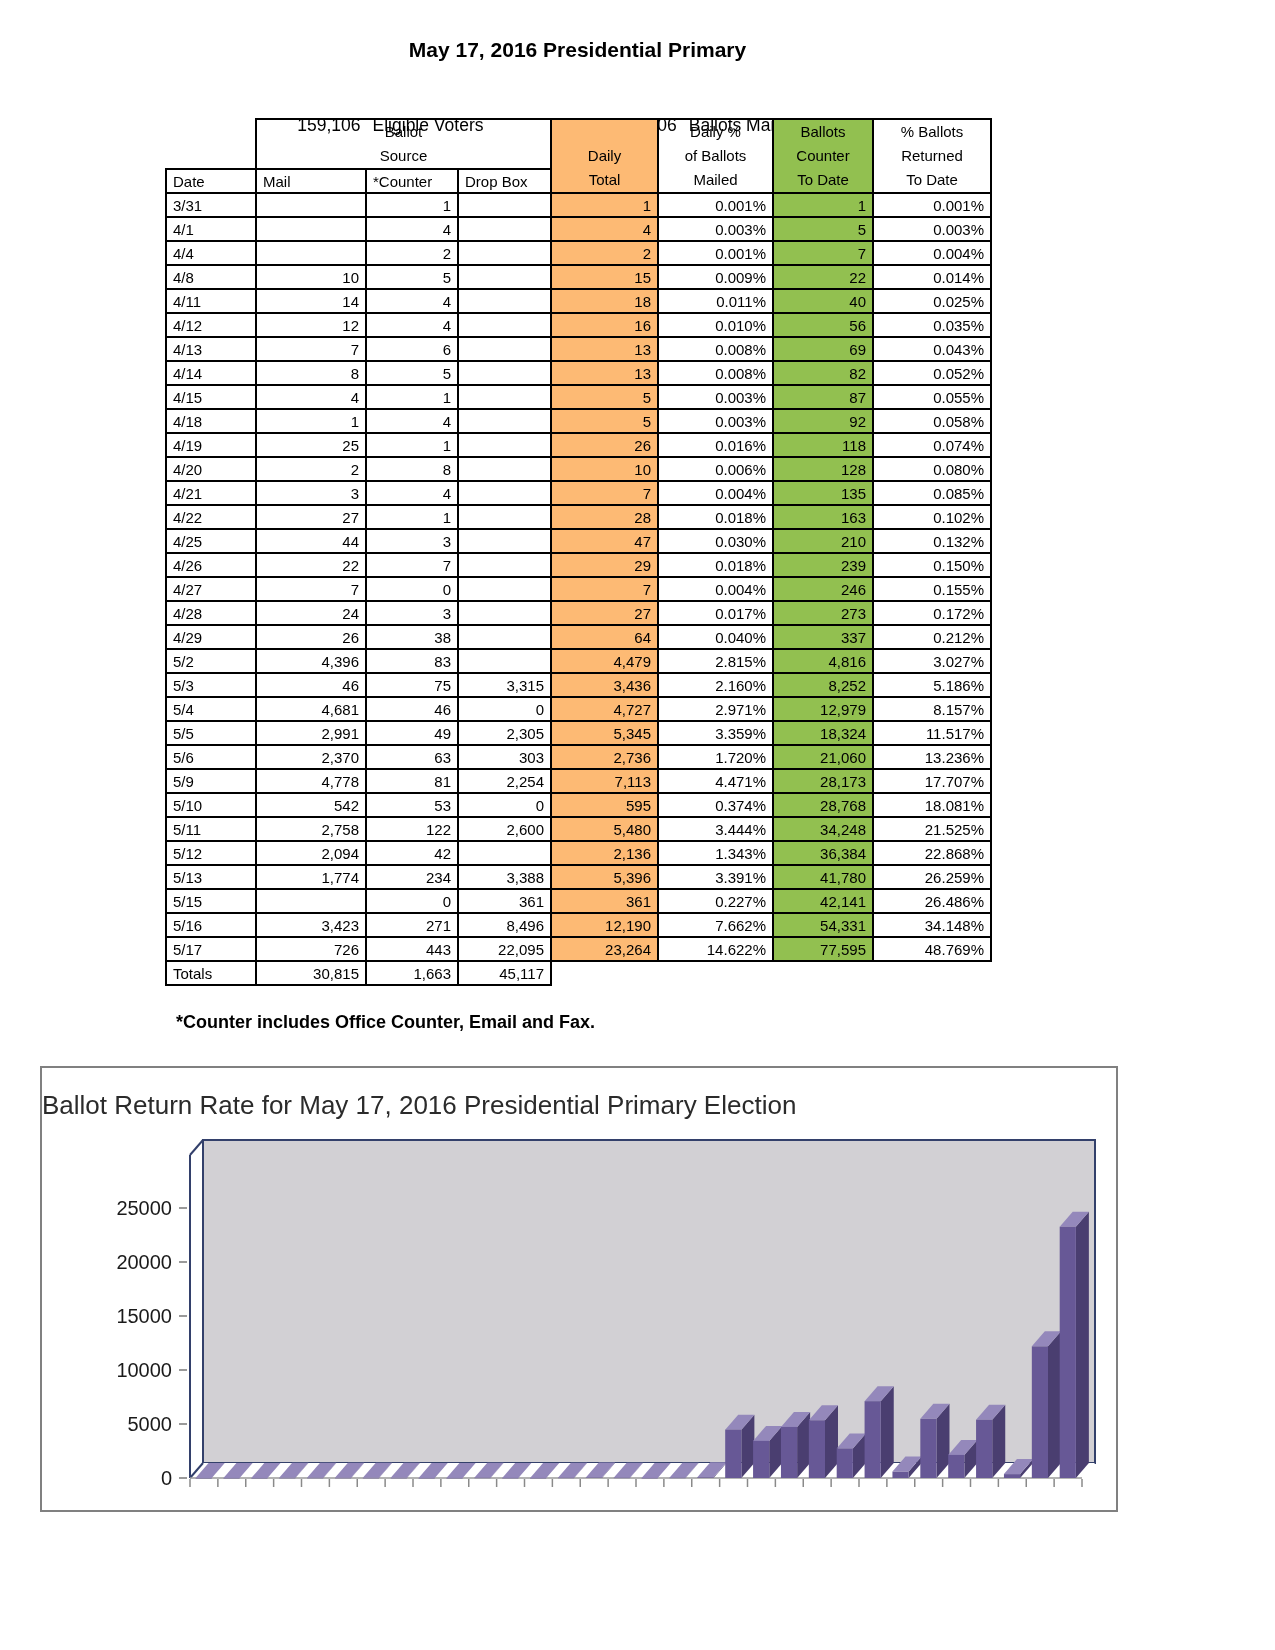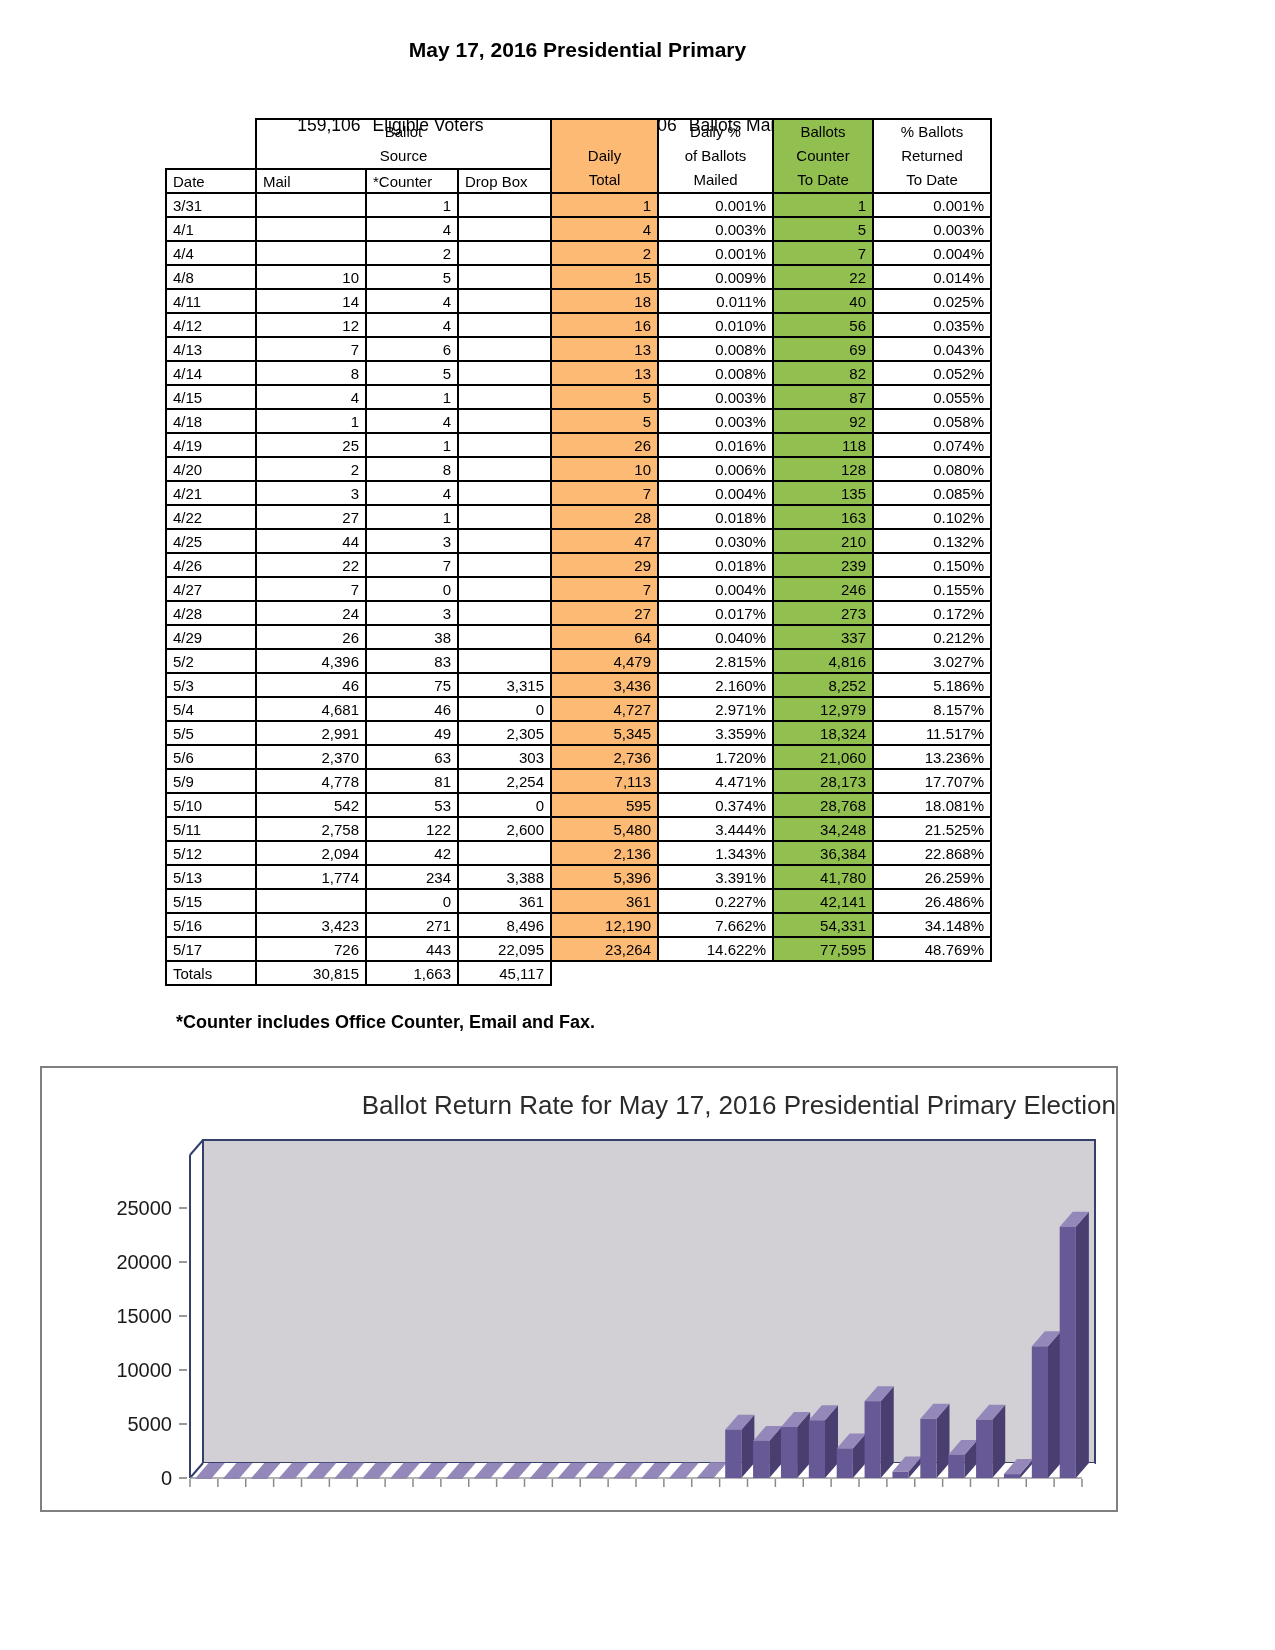--- a/index.html
+++ b/index.html
@@ -27,21 +27,21 @@
   td.yellow{background:#fdba74;}
   td.green{background:#92C050;}
   td.vbot{vertical-align:bottom;text-align:center;line-height:24px;}
   .totrow td{height:23px;}
 
   .footnote{position:absolute;top:1012px;left:176px;font-size:18px;font-weight:bold;}
 
   
   .chart-panel{position:absolute;top:1066px;left:40px;width:1074px;height:442px;
                border:2px solid #808080;background:#fff;}
-  .chart-title{position:absolute;top:22px;left:0;width:100%;text-align:right;
+  .chart-title{position:absolute;top:22px;left:0;width:100%;text-align:left;
                font-size:26px;color:#2b2b2b;}
   .chart-svg{position:absolute;left:0;top:0;}
 </style>
 </head>
 <body>
 
 <div class="page">
 
   <div class="doc-title">May 17, 2016 Presidential Primary</div>
 

